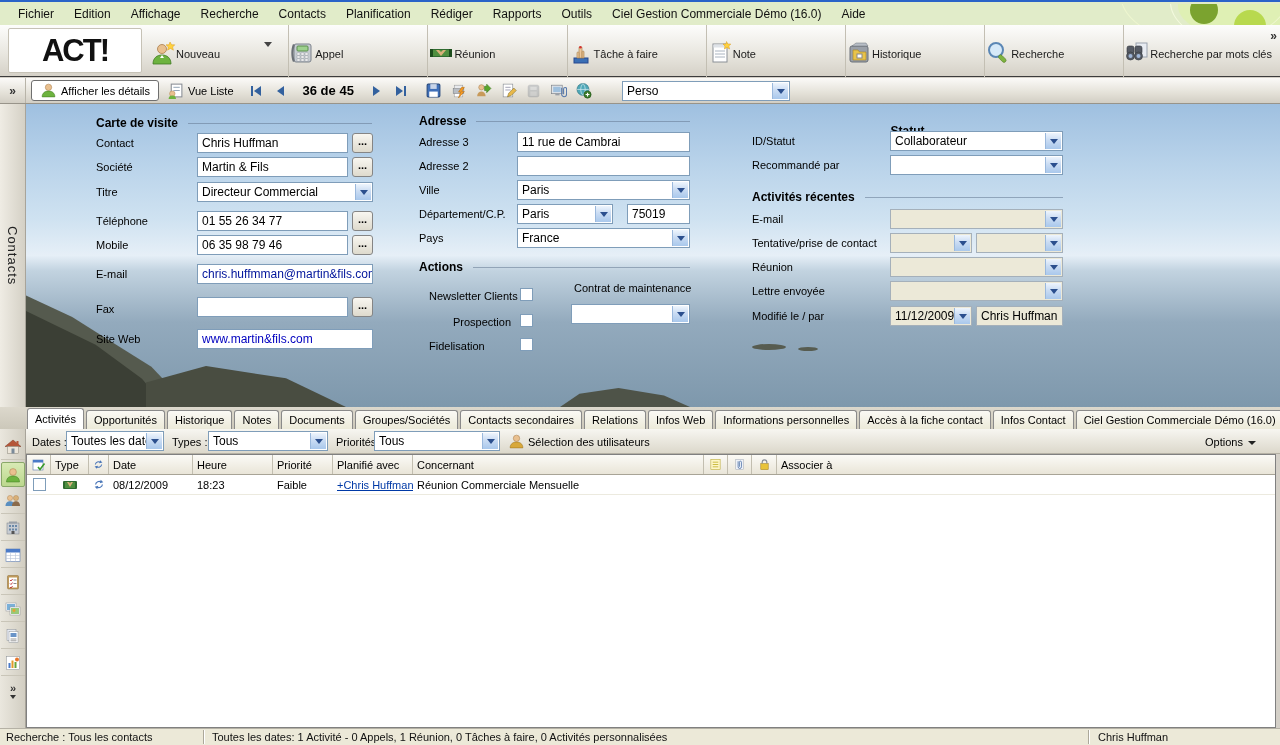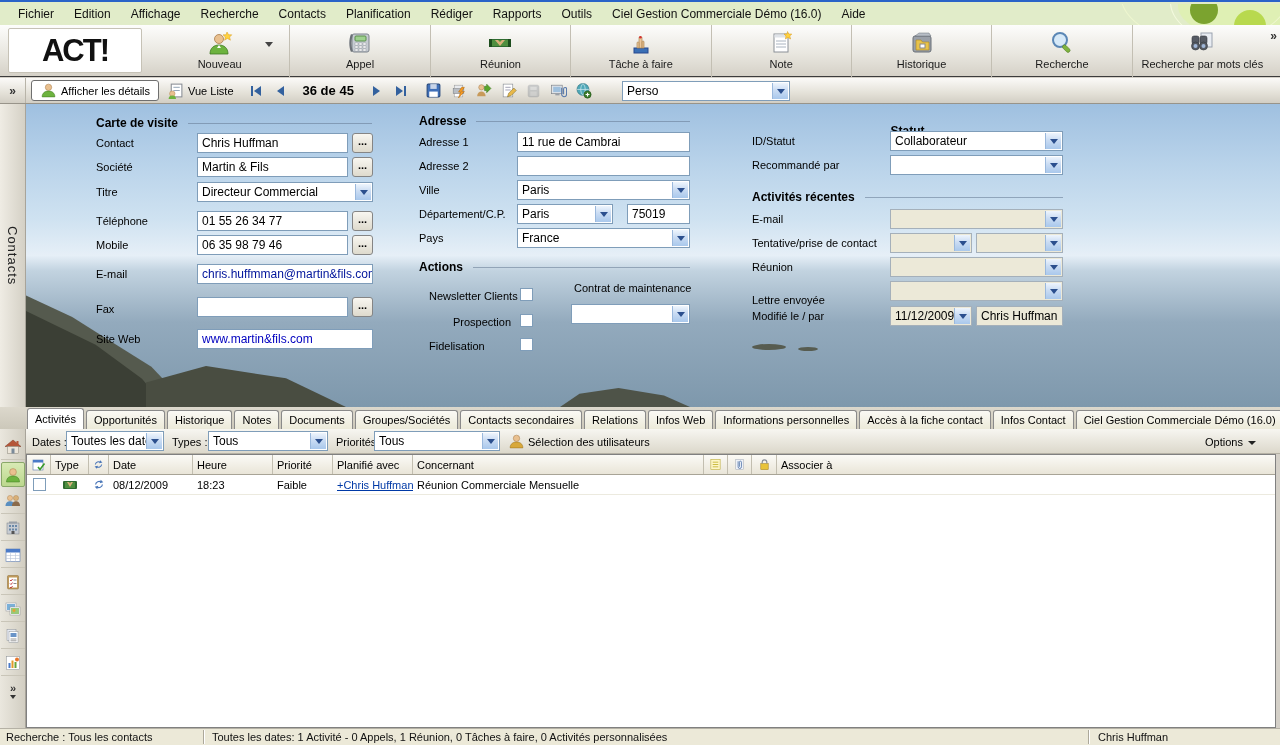--- a/index.html
+++ b/index.html
@@ -14,21 +14,21 @@
   .menu-deco { position:absolute; right:0; top:2px; width:210px; height:23px; overflow:hidden; }
   .deco-blob { position:absolute; border-radius:50%; }
 
   
   .toolbar { position:absolute; top:25px; left:0; width:1280px; height:52px;
     background:linear-gradient(#fdfdfc,#e9e7e0 55%,#d5d1c7); border-bottom:1px solid #3c3c3c;padding-left:8px; }
   .logo { position:absolute; left:8px; top:3px; width:134px; height:45px; background:#fff;
     border:1px solid #c6c2b6; border-radius:2px; display:flex; align-items:center; justify-content:center;
     font-size:31px; font-weight:bold; letter-spacing:-2px; color:#111; }
   .tb-btns { position:absolute; left:150px; top:0; right:8px; height:52px; display:flex; }
-  .tb-btn { flex:1 1 0; border-left:1px solid #c3bfb3; display:flex; flex-direction:column;
+  .tb-btn { flex:1 1 0; border-left:1px solid #c3bfb3; display:flex; flex-direction:row;
     align-items:center; justify-content:flex-start; padding-top:4px; position:relative; cursor:default; }
   .tb-btn .ic { height:28px; display:flex; align-items:center; }
   .tb-label { font-size:11px; color:#1a1a1a; margin-top:1px; white-space:nowrap; }
   .tb-caret { position:absolute; right:16px; top:17px; width:0; height:0;
     border-left:4px solid transparent; border-right:4px solid transparent; border-top:5px solid #444; }
   .tb-overflow { position:absolute; right:3px; top:4px; font-weight:bold; font-size:12px; color:#333; }
 
   
   .subbar { position:absolute; top:78px; left:0; width:1280px; height:26px;
     background:linear-gradient(#fbfaf8,#e4e1d8 60%,#d2cec4); border-bottom:1px solid #98948a;
@@ -398,21 +398,21 @@
     <span class="flabel" style="left:70px;top:199px;">Fax</span>
     <div class="fld" style="left:171px;top:193px;width:151px;"></div>
     <div class="dots" style="left:326px;top:193px;">...</div>
     <span class="flabel" style="left:70px;top:229px;">Site Web</span>
     <div class="fld" style="left:171px;top:225px;width:176px;"><span class="weblink">www.martin&amp;fils.com</span></div>
 
     <div class="sec-hdr" style="left:393px;top:10px;width:271px;">
       <span class="sec-title">Adresse</span>
         <span class="sec-line"></span>
     </div>
-    <span class="flabel" style="left:393px;top:32px;">Adresse 1</span>
+    <span class="flabel" style="left:393px;top:32px;">Adresse 3</span>
     <div class="fld" style="left:491px;top:28px;width:173px;">11 rue de Cambrai</div>
     <span class="flabel" style="left:393px;top:56px;">Adresse 2</span>
     <div class="fld" style="left:491px;top:52px;width:173px;"></div>
     <span class="flabel" style="left:393px;top:80px;">Ville</span>
     <div class="fld combo" style="left:491px;top:76px;width:173px;">
       <span>Paris</span><span class="arr"></span>
     </div>
     <span class="flabel" style="left:393px;top:104px;">Département/C.P.</span>
     <div class="fld combo" style="left:491px;top:100px;width:96px;">
       <span>Paris</span><span class="arr"></span>
@@ -463,21 +463,21 @@
     <div class="fld combo disabled" style="left:864px;top:129px;width:82px;">
         <span class="arr"></span>
       </div>
     <div class="fld combo disabled" style="left:950px;top:129px;width:87px;">
         <span class="arr"></span>
       </div>
     <span class="flabel" style="left:726px;top:157px;">Réunion</span>
     <div class="fld combo disabled" style="left:864px;top:153px;width:173px;">
         <span class="arr"></span>
       </div>
-    <span class="flabel" style="left:726px;top:190px;">Lettre envoyée</span>
+    <span class="flabel" style="left:726px;top:181px;">Lettre envoyée</span>
     <div class="fld combo disabled" style="left:864px;top:177px;width:173px;">
         <span class="arr"></span>
       </div>
     <span class="flabel" style="left:726px;top:206px;">Modifié le / par</span>
     <div class="fld combo disabled" style="left:864px;top:202px;width:82px;">
       <span>11/12/2009</span><span class="arr"></span>
     </div>
     <div class="fld disabled" style="left:950px;top:202px;width:87px;">Chris Huffman</div>
   </div>
 

